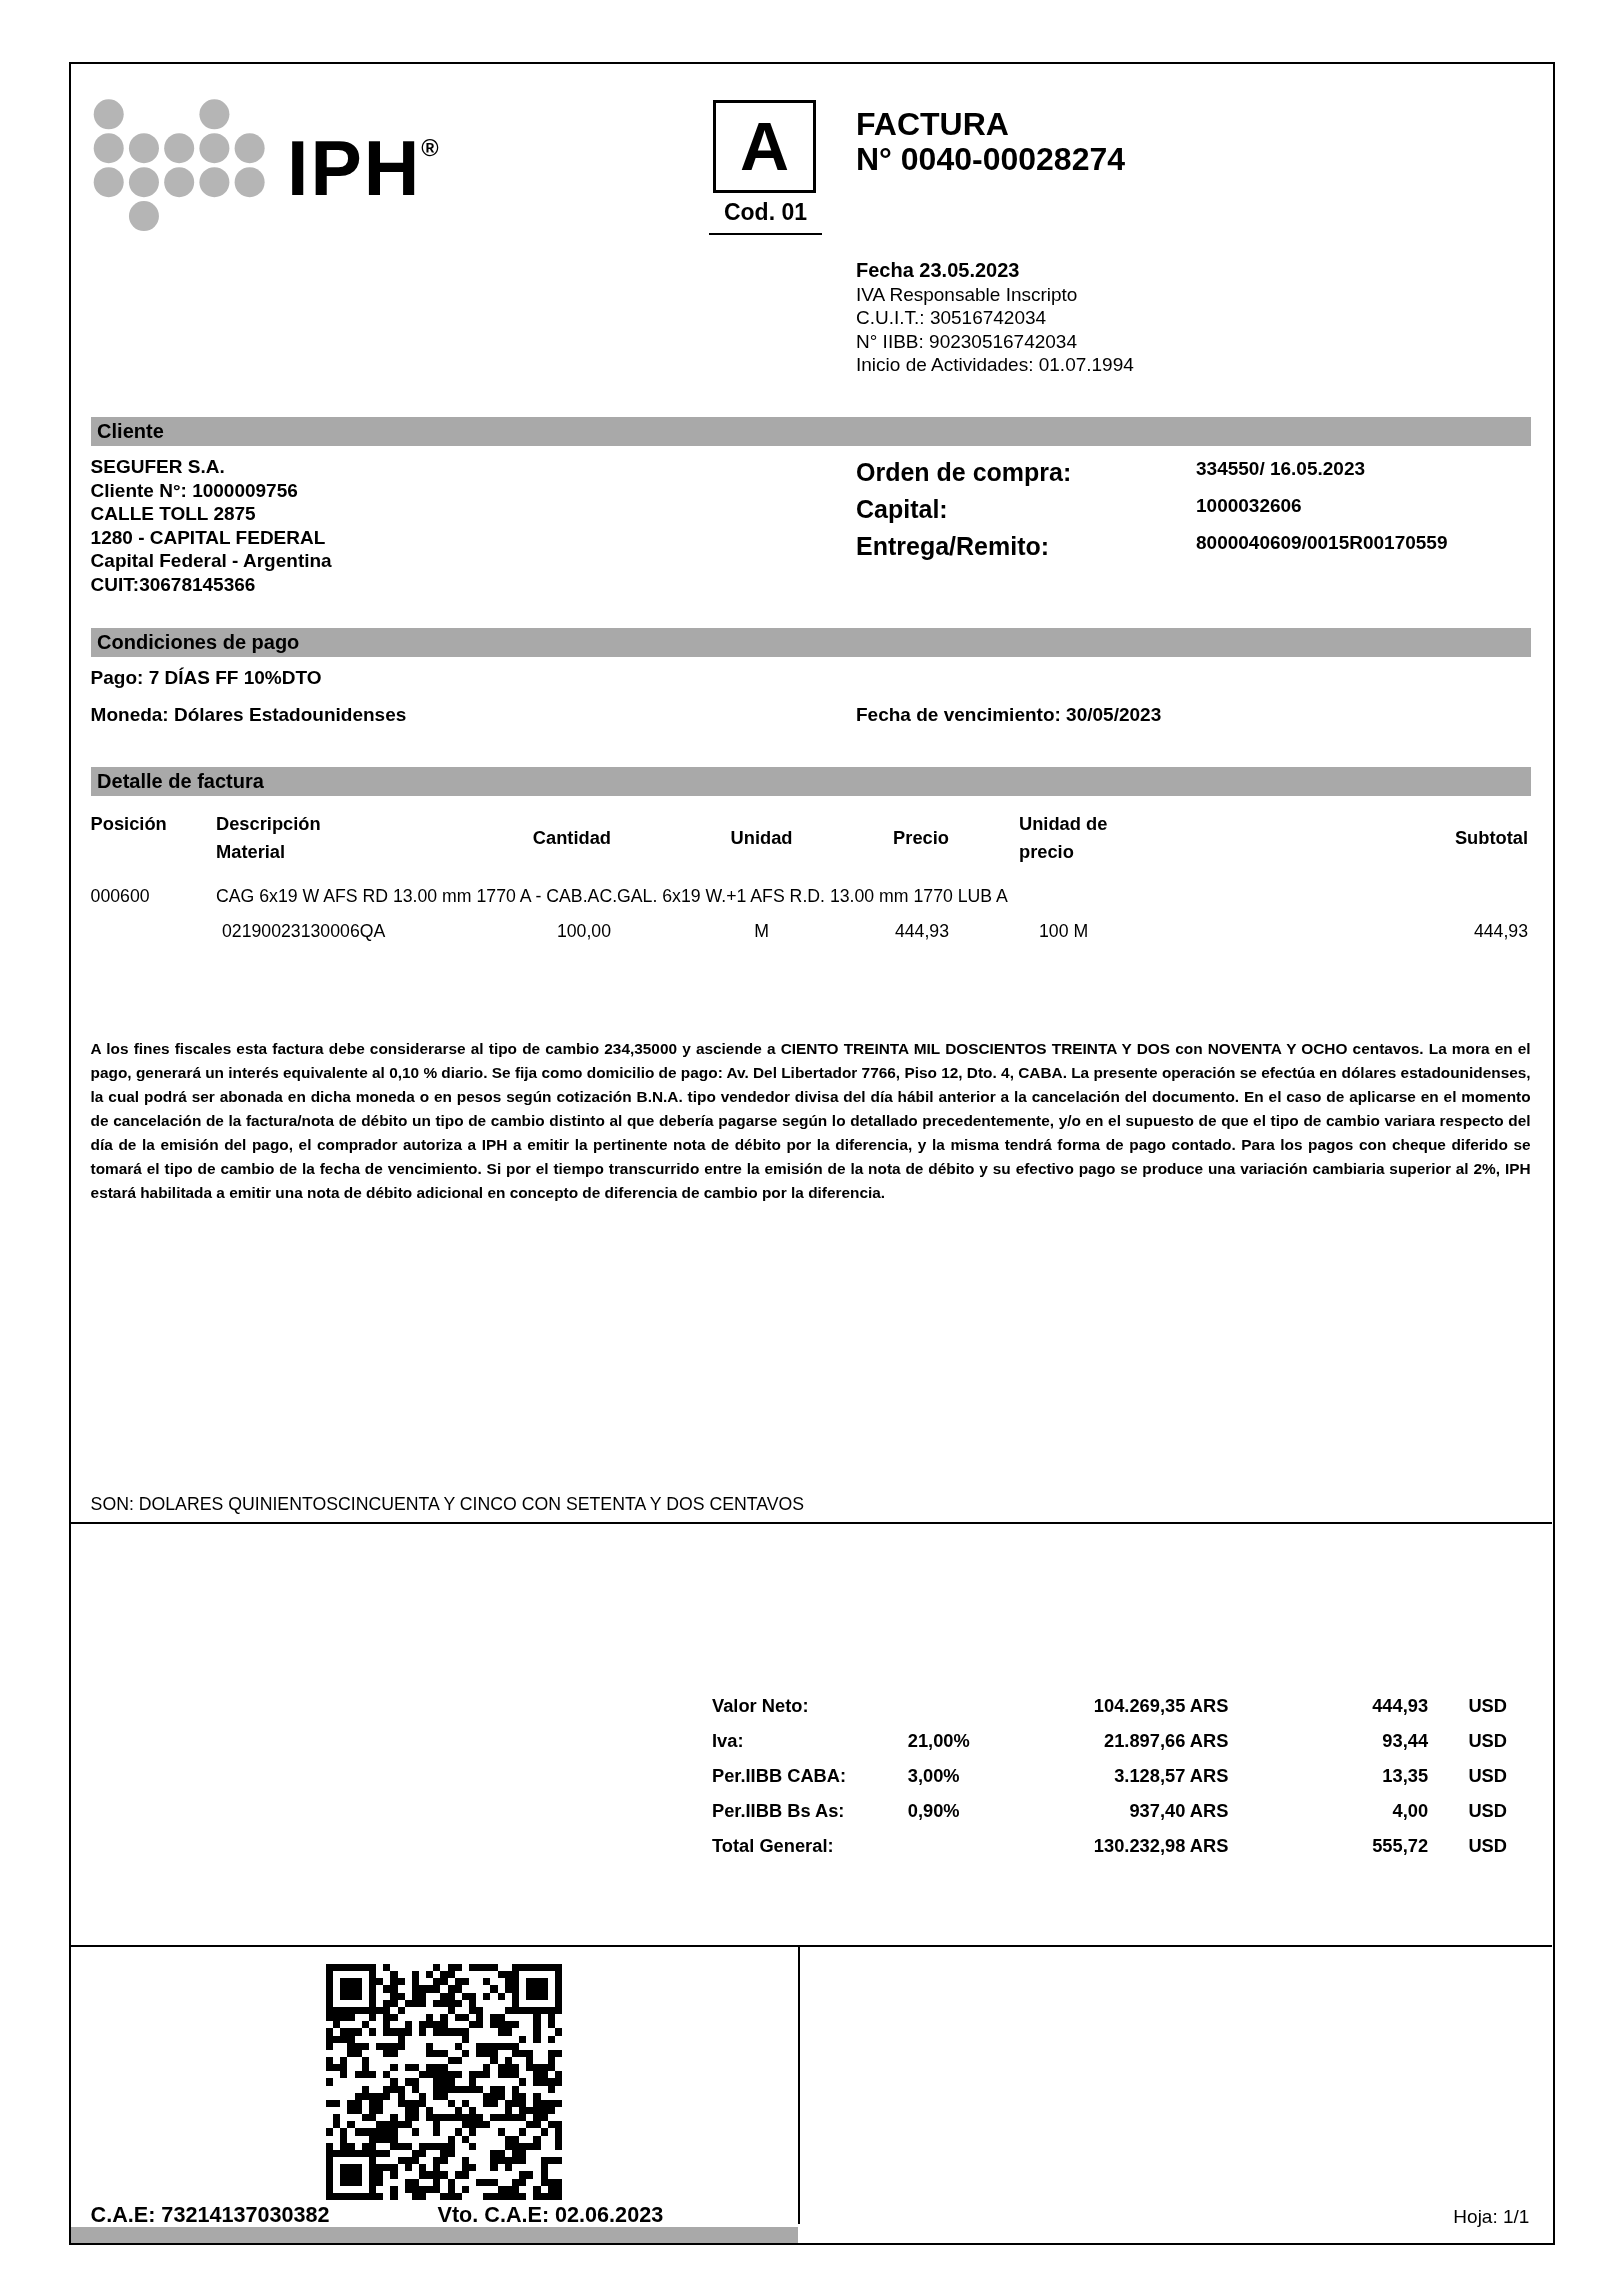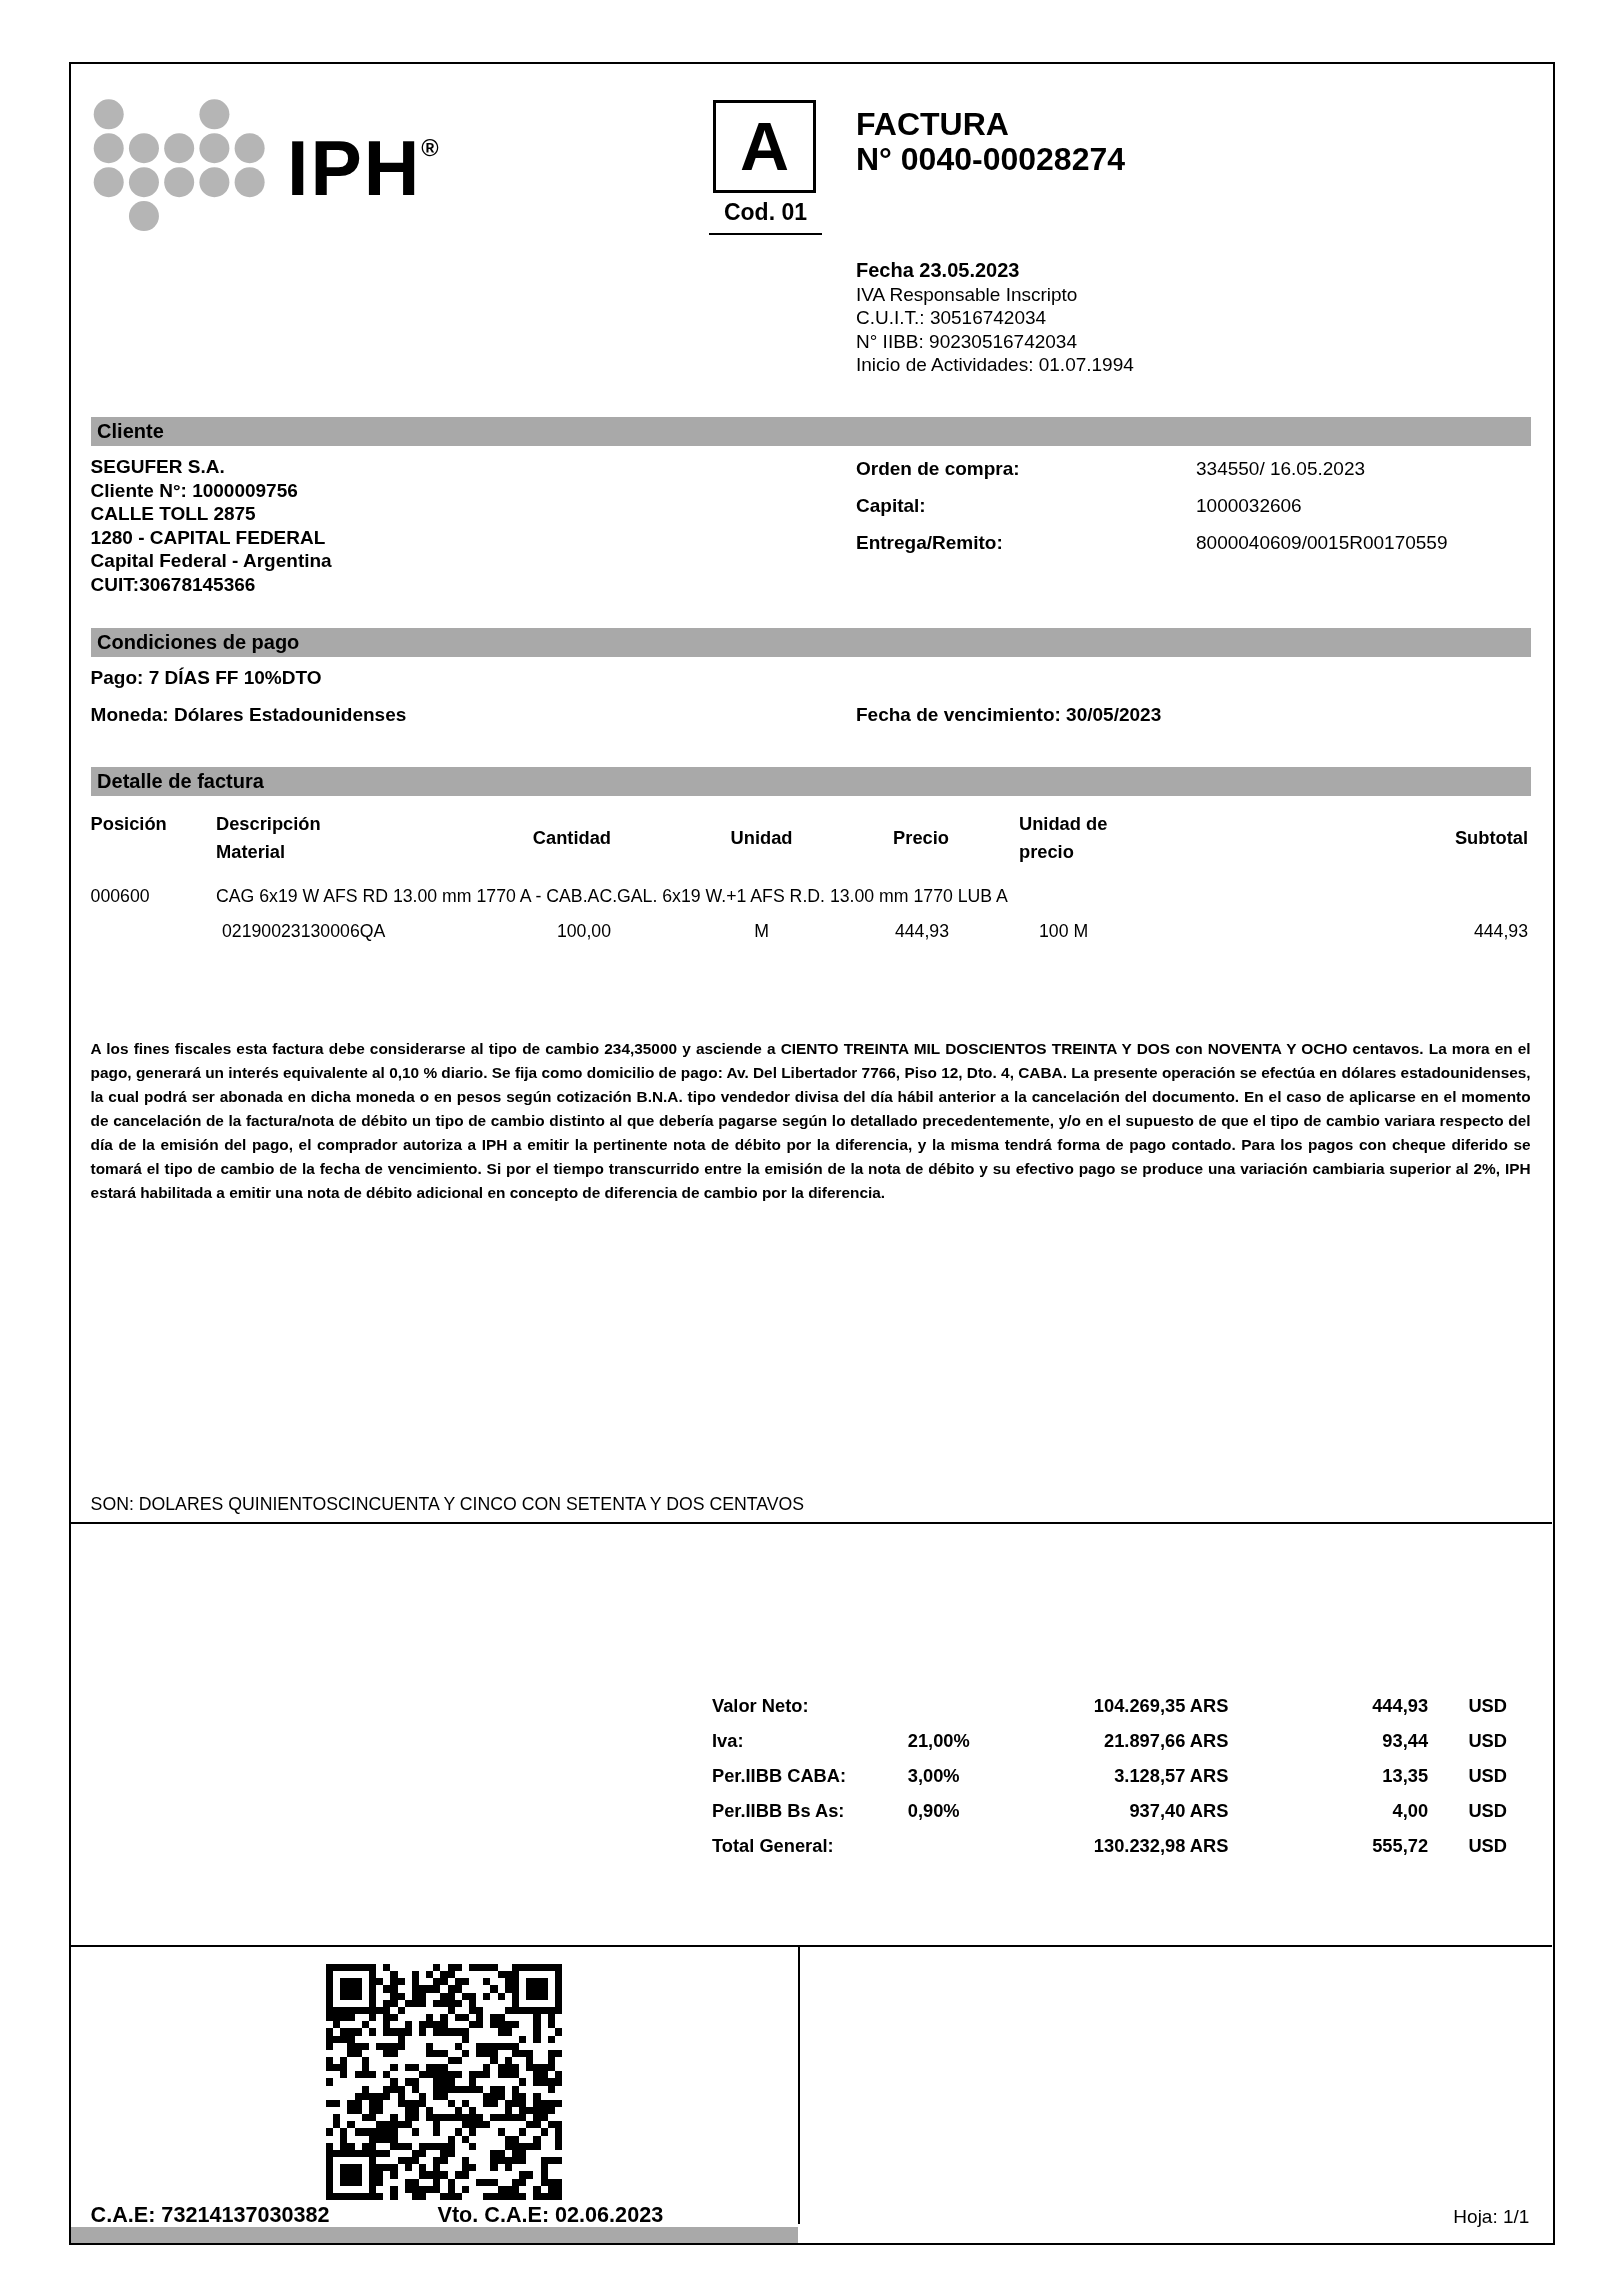--- a/index.html
+++ b/index.html
@@ -15,22 +15,22 @@
   .abs { position:absolute; white-space:nowrap; }
   .b { font-weight:bold; }
   .ln { font-size:19px; line-height:23.6px; white-space:nowrap; }
   .bar {
     position:absolute; left:19.6px; width:1440px; height:29px;
     background:#a9a9a9; font-size:20px; font-weight:bold; line-height:29px;
     padding-left:6.5px; white-space:nowrap;
   }
   .hr { position:absolute; left:0; width:1481px; border-top:2.6px solid #000; height:0; }
   .refrow { display:flex; height:37px; align-items:flex-start; }
-  .refrow .rl { width:340px; font-weight:bold; font-size:19px; }
-  .refrow .rv { font-weight:normal; font-size:19px; }
+  .refrow .rl { width:340px; font-weight:bold; font-size:25px; }
+  .refrow .rv { font-weight:bold; font-size:19px; }
   .th { font-size:18.3px; font-weight:bold; line-height:27.5px; }
   .td { font-size:17.7px; }
   .note {
     position:absolute; left:19.6px; top:973px; width:1440px;
     font-size:15.4px; font-weight:bold; line-height:24px;
     text-align:justify; white-space:normal;
   }
   .totals { position:absolute; left:641px; top:1624px; width:795px; }
   .trow { display:flex; height:35px; align-items:center; font-size:18.3px; font-weight:bold; }
   .t-label { width:196px; text-align:left; }

